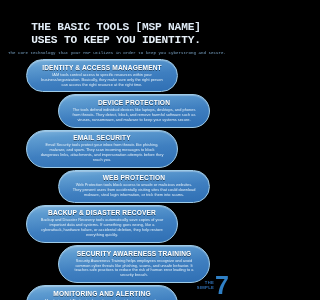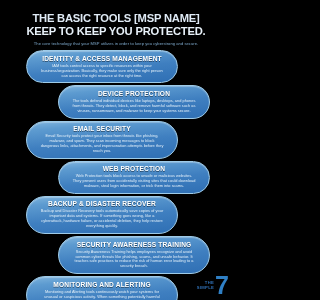--- a/index.html
+++ b/index.html
@@ -17,22 +17,23 @@
 
   #page {
     position: relative;
     width: 232px;
     height: 300px;
     background: #000000;
   }
 
   
   .header {
-    padding: 12px 8px 0 8px;
+    padding: 21px 8px 0 8px;
     text-align: center;
+    font-family: Liberation Mono, monospace;
   }
   .title-line {
     font-size: 11.2px;
     font-weight: bold;
     line-height: 12.6px;
     letter-spacing: -0.2px;
     color: #dfeaf5;
     white-space: nowrap;
   }
   .title-line.l2 { color: #e8f1f9; }
@@ -115,21 +116,21 @@
     letter-spacing: -1px;
   }
 </style>
 </head>
 <body>
 
 <div id="page">
 
   <div class="header">
     <div class="title-line l1">THE BASIC TOOLS [MSP NAME]</div>
-    <div class="title-line l2">KEEP TO KEEP YOU PROTECTED.</div>
+    <div class="title-line l2">USES TO KEEP YOU IDENTITY.</div>
     <div class="subtitle">The core technology that your MSP utilizes in order to keep you cyberstrong and secure.</div>
   </div>
 
   <div class="panels">
 
     <div class="panel left">
       <div class="panel-title">IDENTITY &amp; ACCESS MANAGEMENT</div>
       <div class="panel-body">IAM tools control access to specific resources within your business/organization. Basically, they make sure only the right person can access the right resource at the right time.</div>
     </div>
 

